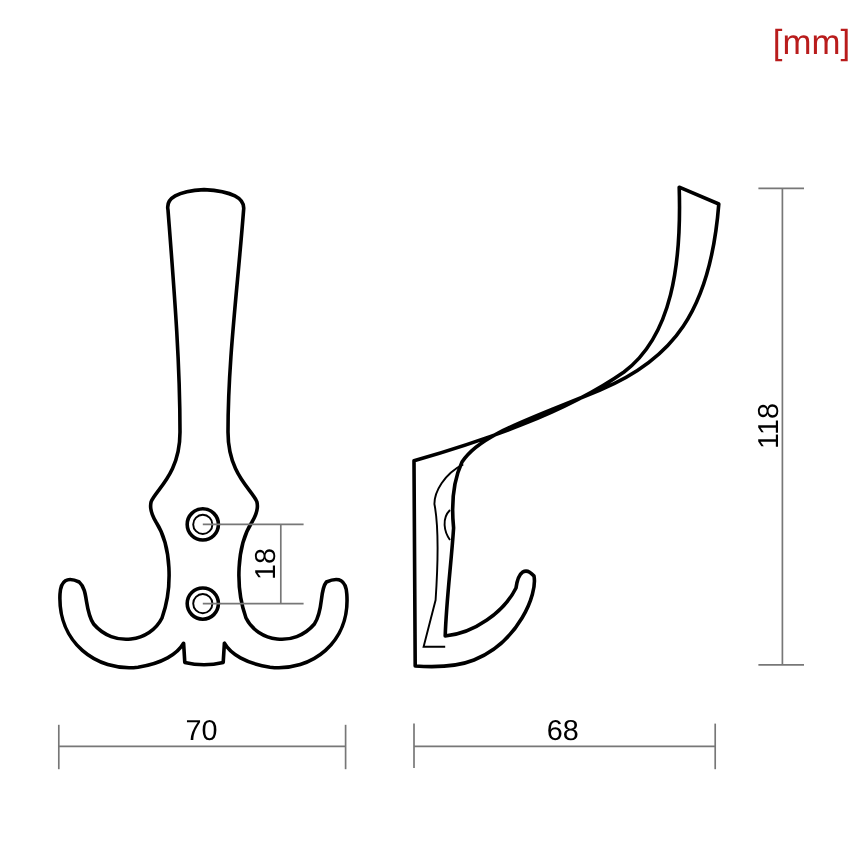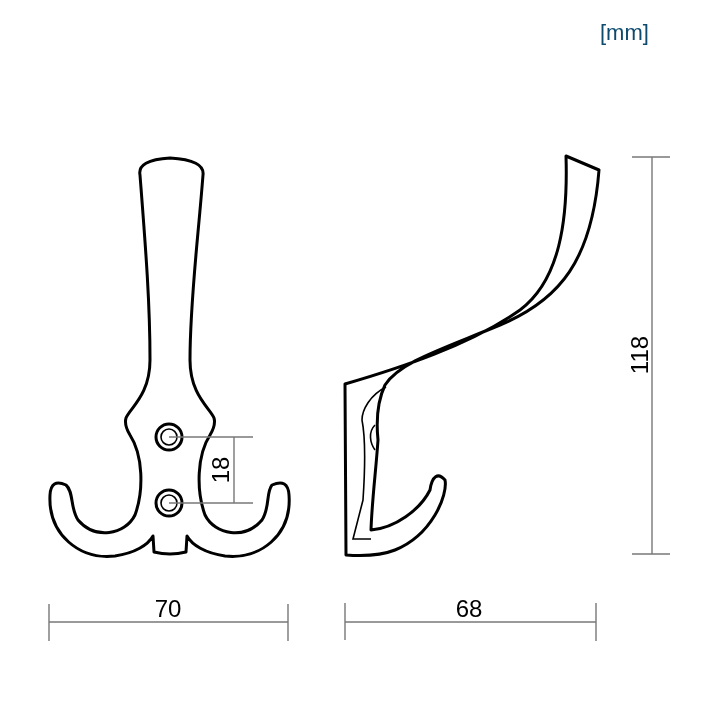--- a/index.html
+++ b/index.html
@@ -1,17 +1,17 @@
 <!DOCTYPE html>
 <html><head>
   <meta charset="utf-8">
   <style>
     html, body { margin: 0; padding: 0; background: #ffffff; }
     body { width: 720px; height: 720px; position: relative; overflow: hidden; font-family: "Liberation Sans", sans-serif; }
-    .unit { position: absolute; top: 20px; left: 600px; font-size: 22px; color: #0c4a6e; font-family: "Liberation Sans", sans-serif; }
+    .unit { position: absolute; top: 20px; left: 644px; font-size: 29px; color: #b91c1c; font-family: "Liberation Sans", sans-serif; }
     svg { position: absolute; left: 0; top: 0; }
     .outline { fill: none; stroke: #000; stroke-width: 3; stroke-linejoin: round; stroke-linecap: round; }
     .thin { fill: none; stroke: #000; stroke-width: 1.6; }
     .dim { fill: none; stroke: #777; stroke-width: 1.4; }
     .dimtext { font-family: "Liberation Sans", sans-serif; font-size: 24px; fill: #000; }
   </style>
 </head>
 <body>
 
 <div class="unit">[mm]</div>

